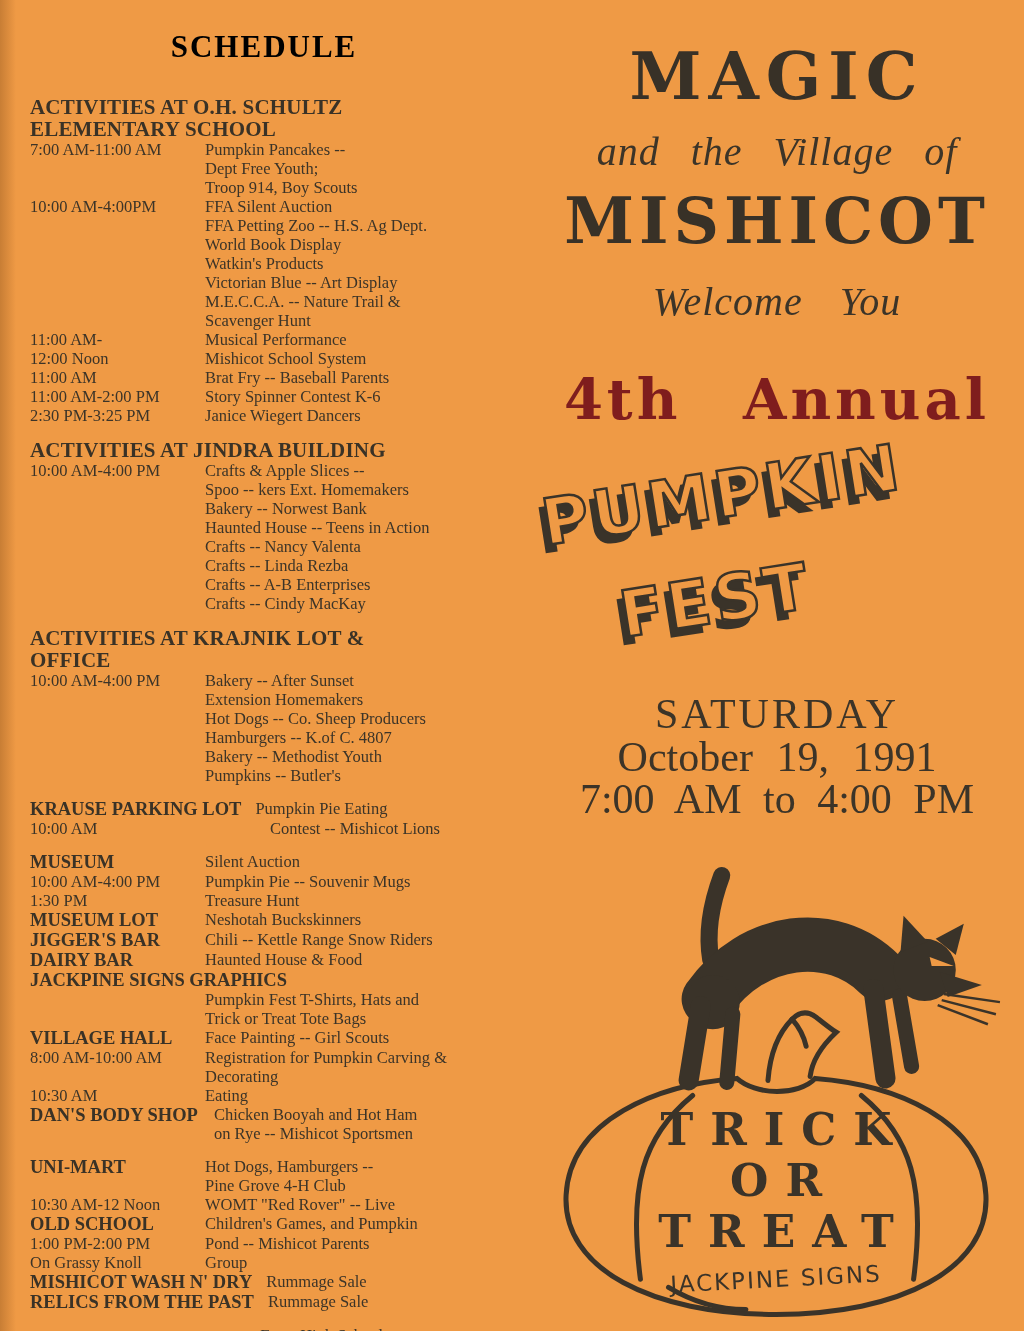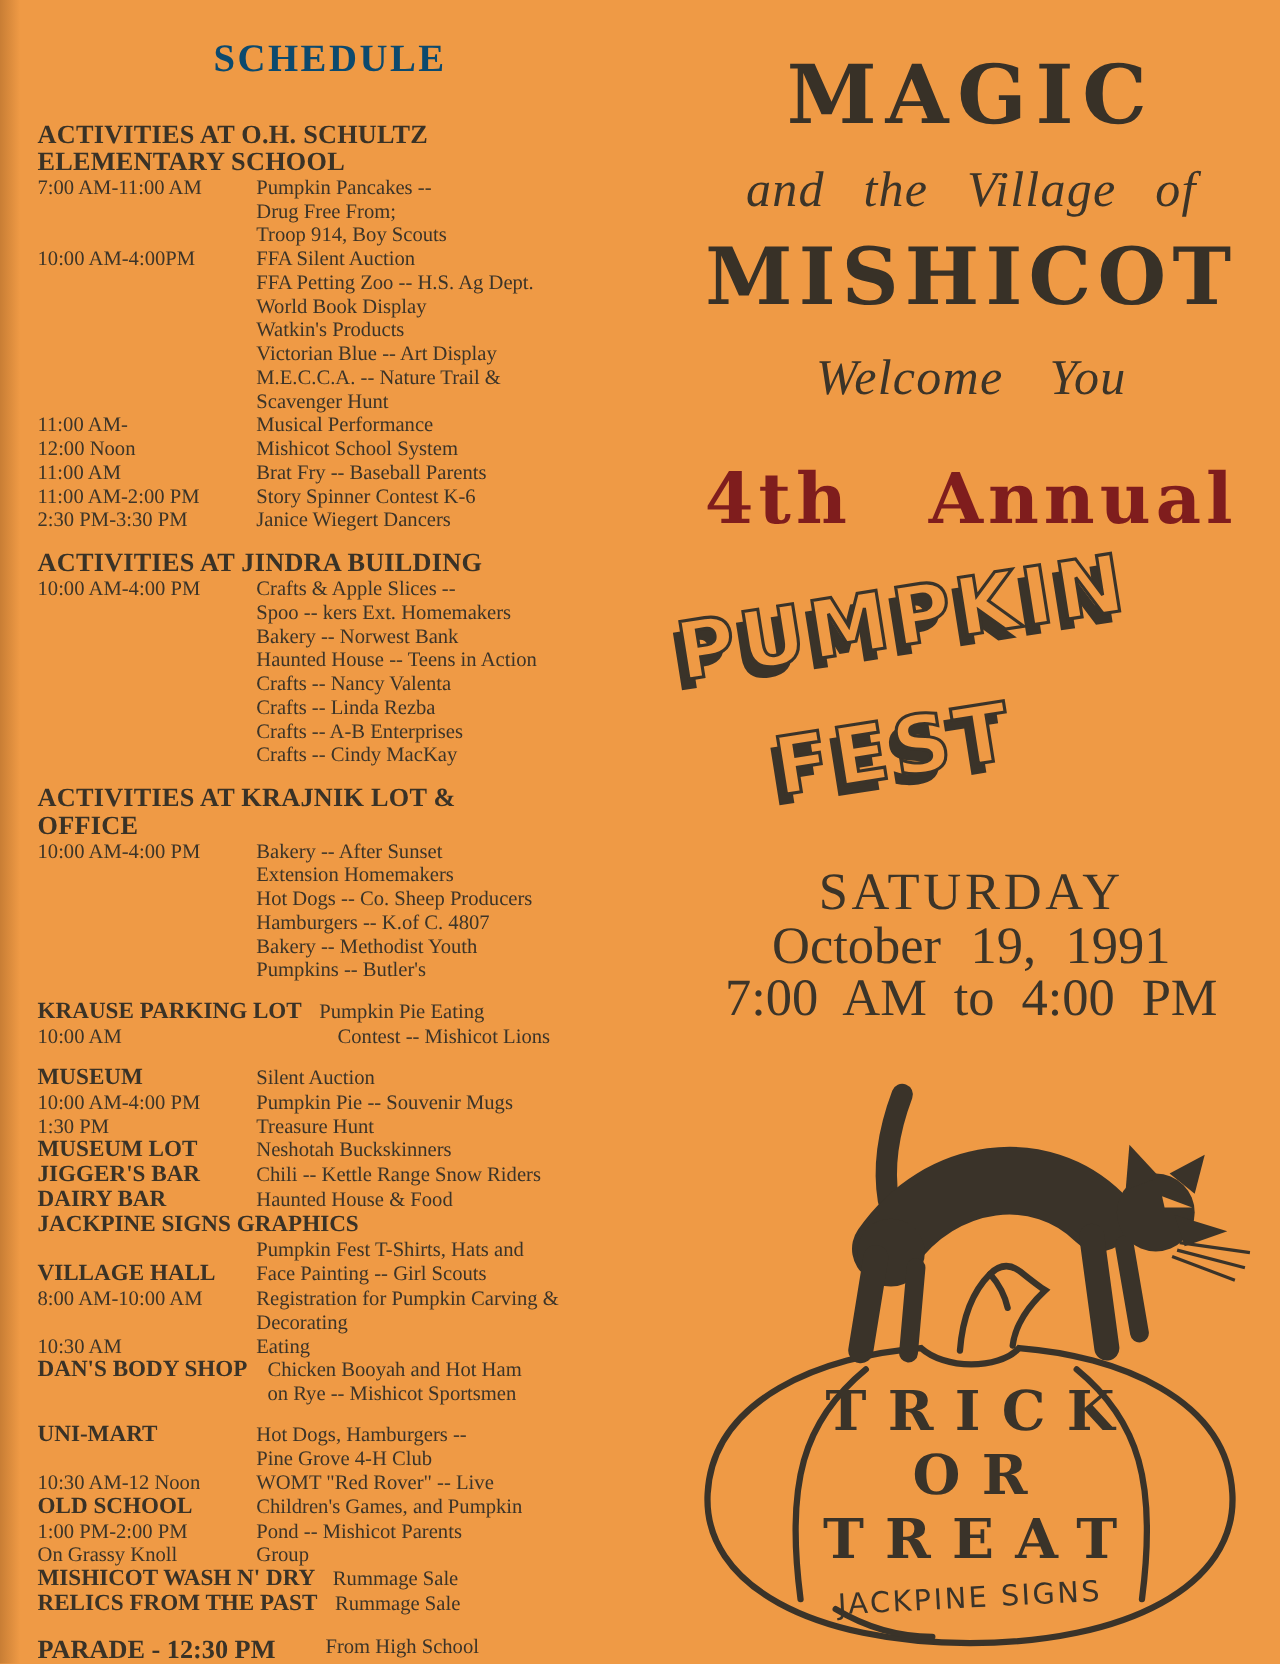--- a/index.html
+++ b/index.html
@@ -12,21 +12,21 @@
   body::before{
     content:'';position:absolute;left:0;top:0;width:16px;height:100%;
     background:linear-gradient(90deg,rgba(110,60,15,.30),rgba(110,60,15,0));
     pointer-events:none;z-index:5;
   }
 
   
   .schedule-col{position:absolute;left:30px;top:0;width:468px;padding-top:30px;}
   .schedule-title{
     text-align:center;font-size:31px;font-weight:bold;letter-spacing:2px;
-    line-height:34px;margin-bottom:32px;color:#0c4a6e;
+    line-height:34px;margin-bottom:32px;color:#000000;
   }
   .section{margin-bottom:14px;}
   .heading{
     font-weight:bold;font-size:21px;line-height:22px;max-width:420px;
     letter-spacing:.2px;color:#3a3226;
   }
   .row{display:flex;align-items:flex-start;}
   .cell-left{flex:0 0 175px;font-size:16.5px;line-height:19px;white-space:nowrap;}
   .row.wide .cell-left{flex:0 0 auto;}
   .cell-left.b{font-weight:bold;font-size:18.5px;line-height:20px;color:#3a3226;}
@@ -74,21 +74,21 @@
 
 <div class="schedule-col">
   <div class="schedule-title">SCHEDULE</div>
   <div>
       <div class="section">
         <div class="heading">ACTIVITIES AT O.H. SCHULTZ ELEMENTARY SCHOOL</div>
         <div class="row">
           <span class="cell-left">7:00 AM-11:00 AM</span>
           <span class="cell-right">
             <div>Pumpkin Pancakes --</div>
-            <div>Drug Free From;</div>
+            <div>Dept Free Youth;</div>
             <div>Troop 914, Boy Scouts</div>
           </span>
         </div>
         <div class="row">
           <span class="cell-left">10:00 AM-4:00PM</span>
           <span class="cell-right">
             <div>FFA Silent Auction</div>
             <div>FFA Petting Zoo -- H.S. Ag Dept.</div>
             <div>World Book Display</div>
             <div>Watkin's Products</div>
@@ -115,21 +115,21 @@
             <div>Brat Fry -- Baseball Parents</div>
           </span>
         </div>
         <div class="row">
           <span class="cell-left">11:00 AM-2:00 PM</span>
           <span class="cell-right">
             <div>Story Spinner Contest K-6</div>
           </span>
         </div>
         <div class="row">
-          <span class="cell-left">2:30 PM-3:30 PM</span>
+          <span class="cell-left">2:30 PM-3:25 PM</span>
           <span class="cell-right">
             <div>Janice Wiegert Dancers</div>
           </span>
         </div>
       </div>
       <div class="section">
         <div class="heading">ACTIVITIES AT JINDRA BUILDING</div>
         <div class="row">
           <span class="cell-left">10:00 AM-4:00 PM</span>
           <span class="cell-right">
@@ -210,20 +210,21 @@
           </span>
         </div>
         <div class="row wide">
           <span class="cell-left b">JACKPINE SIGNS GRAPHICS</span>
           <span class="cell-right"></span>
         </div>
         <div class="row">
           <span class="cell-left"></span>
           <span class="cell-right">
             <div>Pumpkin Fest T-Shirts, Hats and</div>
+            <div>Trick or Treat Tote Bags</div>
           </span>
         </div>
         <div class="row">
           <span class="cell-left b">VILLAGE HALL</span>
           <span class="cell-right">
             <div>Face Painting -- Girl Scouts</div>
           </span>
         </div>
         <div class="row">
           <span class="cell-left">8:00 AM-10:00 AM</span>

